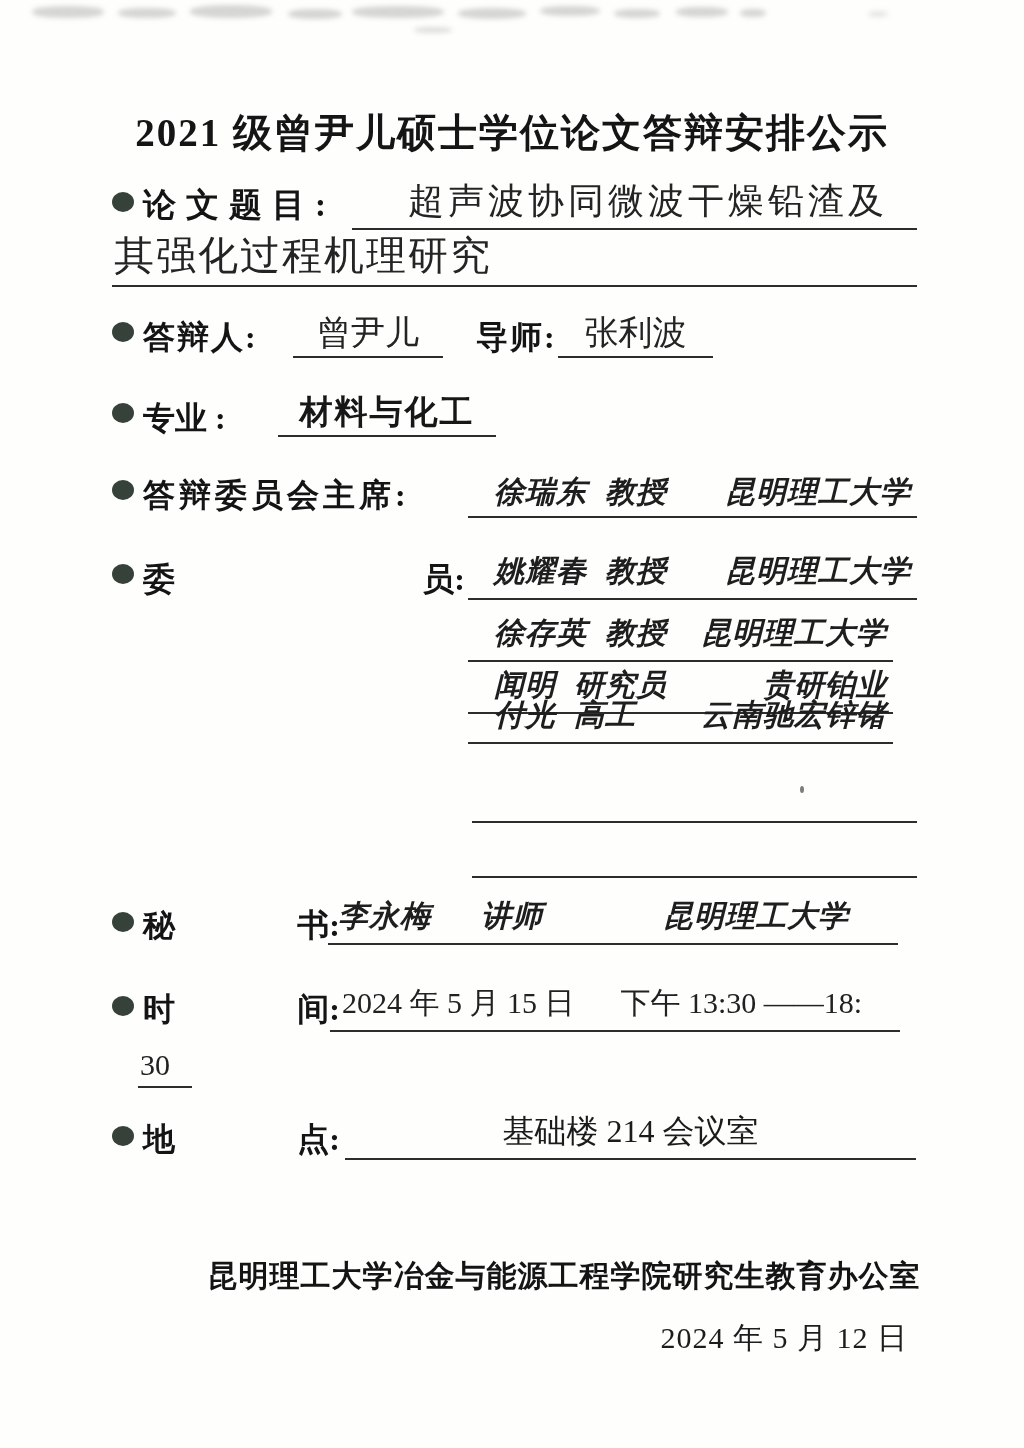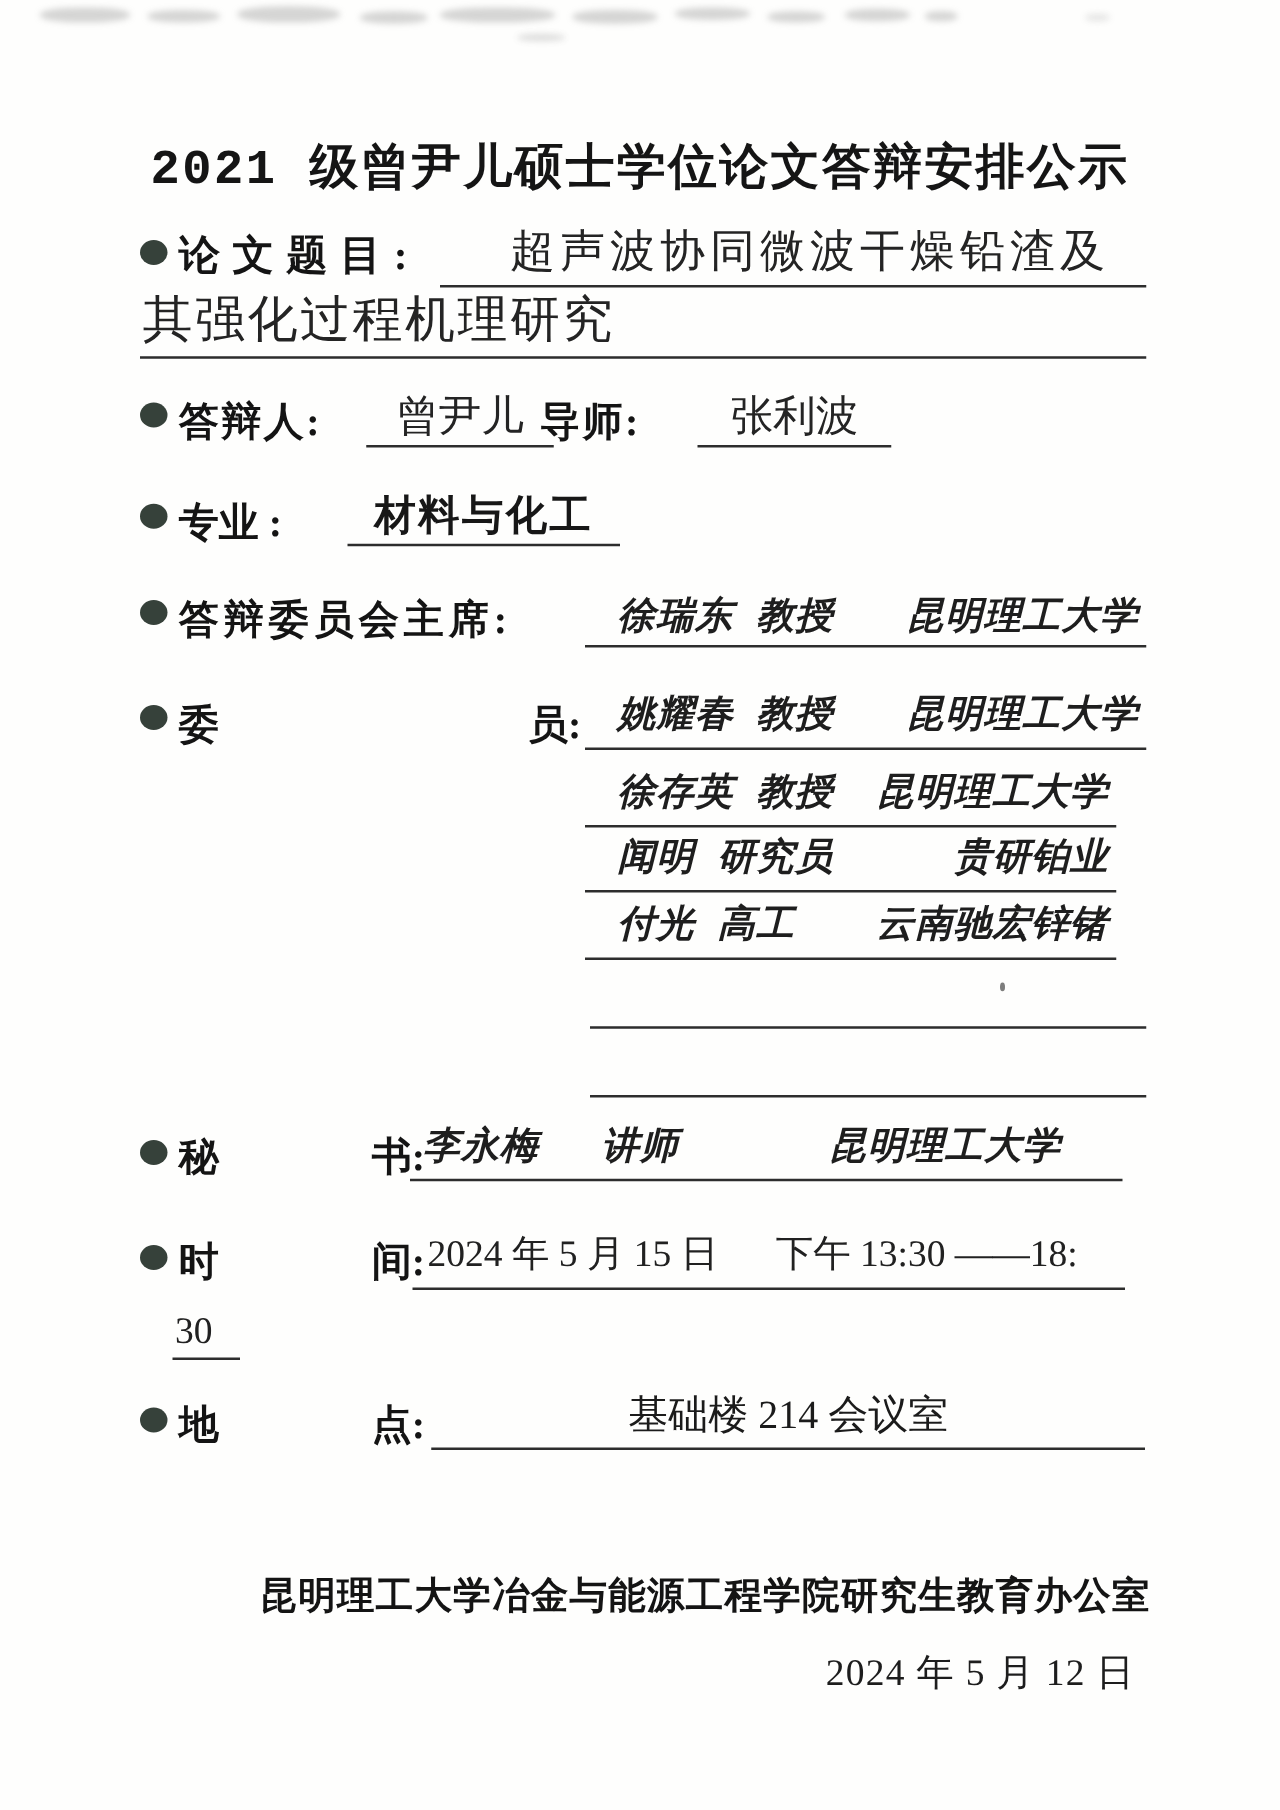--- a/index.html
+++ b/index.html
@@ -20,55 +20,55 @@
   
   .uline{position:absolute;border-bottom:2px solid #2d2d2d;display:flex;align-items:flex-end;
          box-sizing:border-box;white-space:pre;}
 
   .songval{font-size:34px;color:#242424;}
   .kai-italic{font-style:italic;font-weight:700;font-size:30px;color:#1e1e1e;letter-spacing:1px;}
   .mtitle{margin-left:18px;}
   .maff{margin-left:auto;}
 
   #title{position:absolute;top:106px;left:0;width:100%;text-align:center;
-         font-family:Liberation Mono, monospace;font-weight:700;font-size:39px;
+         font-family:Liberation Serif, serif;font-weight:700;font-size:39px;
          letter-spacing:2px;color:#151515;}
 
   
   #b-thesis{left:112px;top:192px;}
   #l-thesis{left:143px;top:186px;letter-spacing:10px;font-size:33px;}
   #v-thesis1{left:352px;top:182px;width:565px;height:48px;padding:0 0 2px 56px;font-size:36px;letter-spacing:4px;}
   #v-thesis2{left:112px;top:238px;width:805px;height:49px;padding:0 0 2px 2px;font-size:40px;letter-spacing:2px;}
 
   
   #b-def{left:112px;top:322px;}
   #l-def{left:143px;top:318px;letter-spacing:2px;}
   #v-defname{left:293px;top:316px;width:150px;height:42px;justify-content:center;}
-  #l-sup{left:432px;top:318px;letter-spacing:2px;}
+  #l-sup{left:476px;top:318px;letter-spacing:2px;}
   #v-supname{left:558px;top:316px;width:155px;height:42px;justify-content:center;}
 
   
   #b-major{left:112px;top:403px;}
   #l-major{left:143px;top:399px;}
   #v-major{left:278px;top:396px;width:218px;height:41px;justify-content:center;
            font-weight:700;font-size:33px;letter-spacing:2px;color:#171717;}
 
   
   #b-chair{left:112px;top:480px;}
   #l-chair{left:143px;top:476px;letter-spacing:4px;}
   #v-chair{left:468px;top:474px;width:449px;height:44px;padding:0 6px 6px 26px;align-items:center;}
 
   
   #b-comm{left:112px;top:564px;}
   #l-comm{left:143px;top:560px;width:322px;}
   .mrow{left:468px;padding:0 6px 6px 26px;justify-content:flex-end;}
   #v-m0{top:558px;width:449px;height:42px;}
   #v-m1{top:622px;width:425px;height:40px;}
   #v-m2{top:676px;width:425px;height:38px;}
-  #v-m3{top:730px;width:425px;height:38px;}
+  #v-m3{top:706px;width:425px;height:38px;}
   #v-m4{left:472px;top:803px;width:445px;height:20px;}
   #v-m5{left:472px;top:858px;width:445px;height:20px;}
 
   
   #b-sec{left:112px;top:912px;}
   #l-sec{left:143px;top:906px;width:197px;}
   #v-sec{left:328px;top:903px;width:570px;height:42px;padding:0 0 6px 10px;gap:32px;}
   #v-sec .maff{margin-left:88px;}
 
   

